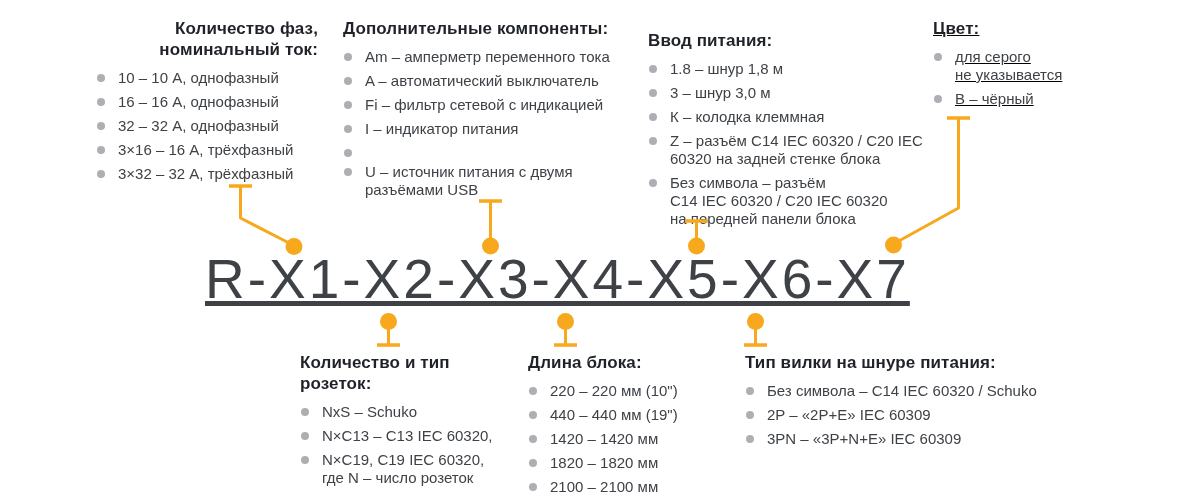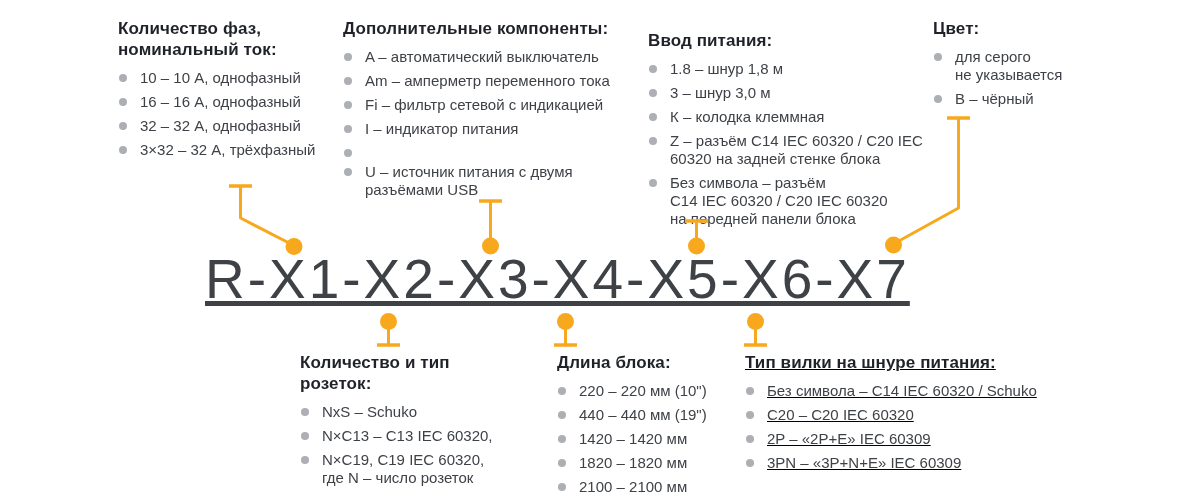--- a/index.html
+++ b/index.html
@@ -42,28 +42,28 @@
     background:var(--bullet);
     margin:5px 13px 0 1px;
   }
   .txt{
     font-size:15px;
     line-height:18px;
     color:var(--body);
     white-space:pre-line;
   }
   
-  .sec-t1{left:118px;top:18px;width:222px;}
+  .sec-t1{left:96px;top:18px;width:222px;text-align:right;}
   .sec-t2{left:343px;top:18px;width:300px;}
   .sec-t3{left:648px;top:30px;width:302px;}
-  .sec-t4{left:933px;top:18px;width:160px;}
+  .sec-t4{left:933px;top:18px;width:160px;text-decoration:underline;}
   
   .sec-b1{left:300px;top:352px;width:215px;}
-  .sec-b2{left:557px;top:352px;width:205px;}
-  .sec-b3{left:745px;top:352px;width:330px;text-decoration:underline;}
+  .sec-b2{left:528px;top:352px;width:205px;}
+  .sec-b3{left:745px;top:352px;width:330px;}
   
   .code{
     position:absolute;
     left:205px;top:252px;
     font-size:55px;
     line-height:55px;
     letter-spacing:3px;
     font-weight:400;
     color:var(--code);
     white-space:nowrap;
@@ -95,35 +95,39 @@
       <li>
           <span class="bullet"></span>
           <span class="txt">16 – 16 А, однофазный</span>
         </li>
       <li>
           <span class="bullet"></span>
           <span class="txt">32 – 32 А, однофазный</span>
         </li>
       <li>
           <span class="bullet"></span>
+          <span class="txt">3×16 – 16 А, трёхфазный</span>
+        </li>
+      <li>
+          <span class="bullet"></span>
           <span class="txt">3×32 – 32 А, трёхфазный</span>
         </li>
     </ul>
   </div>
 
   <div class="section sec-t2">
     <h3>Дополнительные компоненты:</h3>
     <ul>
       <li>
           <span class="bullet"></span>
+          <span class="txt">Am – амперметр переменного тока</span>
+        </li>
+      <li>
+          <span class="bullet"></span>
           <span class="txt">A – автоматический выключатель</span>
-        </li>
-      <li>
-          <span class="bullet"></span>
-          <span class="txt">Am – амперметр переменного тока</span>
         </li>
       <li>
           <span class="bullet"></span>
           <span class="txt">Fi – фильтр сетевой с индикацией</span>
         </li>
       <li>
           <span class="bullet"></span>
           <span class="txt">I – индикатор питания</span>
         </li>
       <li>
@@ -231,24 +235,20 @@
 
   <div class="section sec-b3">
     <h3>Тип вилки на шнуре питания:</h3>
     <ul>
       <li>
           <span class="bullet"></span>
           <span class="txt">Без символа – C14 IEC 60320 / Schuko</span>
         </li>
       <li>
           <span class="bullet"></span>
-          <span class="txt">C20 – C20 IEC 60320</span>
-        </li>
-      <li>
-          <span class="bullet"></span>
           <span class="txt">2P – «2P+E» IEC 60309</span>
         </li>
       <li>
           <span class="bullet"></span>
           <span class="txt">3PN – «3P+N+E» IEC 60309</span>
         </li>
     </ul>
   </div>
 
   <svg class="overlay" viewBox="0 0 1200 501" xmlns="http://www.w3.org/2000/svg">

